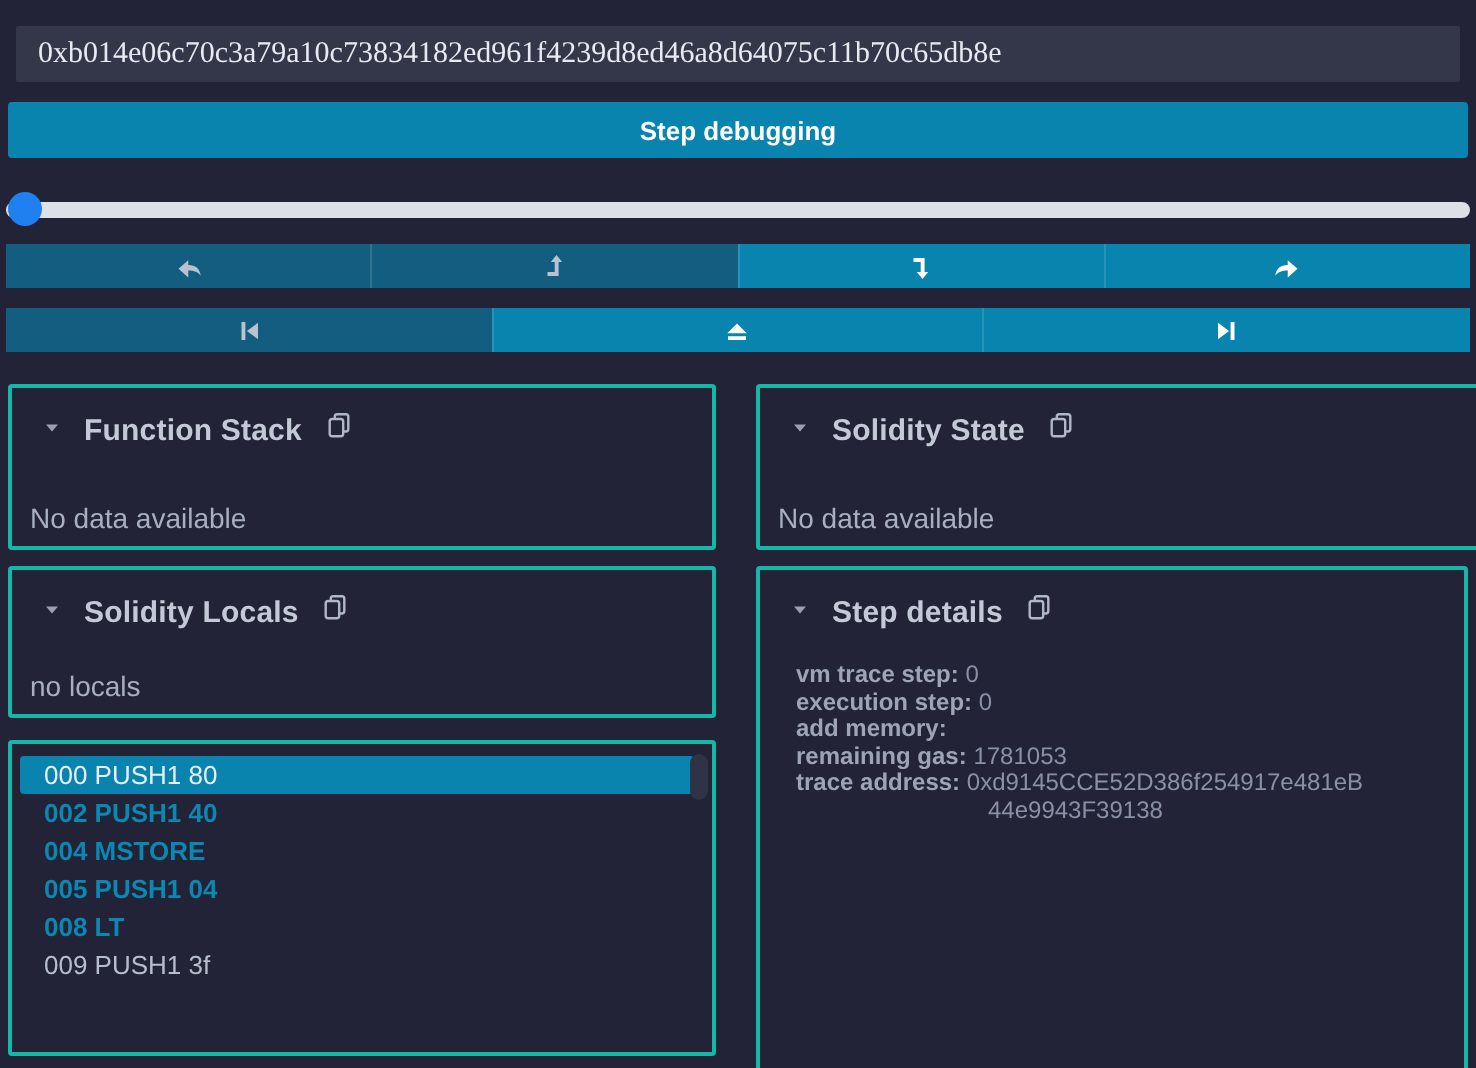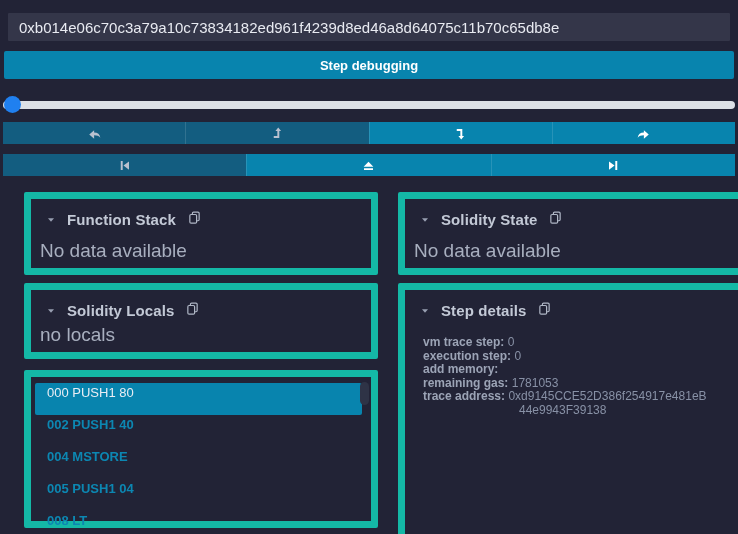--- a/index.html
+++ b/index.html
@@ -7,21 +7,21 @@
     width:738px;height:534px;position:relative;overflow:hidden;
     background:#222336;
     font-family:"Liberation Sans","DejaVu Sans",sans-serif;
     -webkit-font-smoothing:antialiased;
   }
   
   .tx-input{
     position:absolute;left:8px;top:13px;width:722px;height:28px;
     box-sizing:border-box;background:#343649;border:none;outline:none;
     color:#e8eaf1;font-size:15px;padding:0 11px;border-radius:1px;
-    font-family:Liberation Sans, sans-serif;
+    font-family:Liberation Serif, serif;
   }
   
   .stop-btn{
     position:absolute;left:4px;top:51px;width:730px;height:28px;
     background:#0884ae;color:#ffffff;border:none;border-radius:2px;
     font-size:13px;font-weight:bold;cursor:pointer;
     font-family:"Liberation Sans","DejaVu Sans",sans-serif;
   }
   
   .slider-wrap{position:absolute;left:0;top:96px;width:738px;height:18px;}
@@ -35,38 +35,38 @@
     flex:1;display:flex;align-items:center;justify-content:center;
     border:none;cursor:pointer;padding:0;
   }
   .nav-btn + .nav-btn{border-left:1px solid rgba(255,255,255,0.13);}
   .nav-btn.dim{background:#135d80;color:#bac1cf;}
   .nav-btn.lit{background:#0884ae;color:#ffffff;}
   .nav-btn svg{width:15px;height:15px;display:block;}
   
   .panel{
     position:absolute;box-sizing:border-box;
-    border:7px solid #14b8a6;border-radius:2px;background:#222336;margin-left:20px;
+    border:2px solid #14b8a6;border-radius:2px;background:#222336;
   }
   .panel-fs{left:4px;top:192px;width:354px;height:83px;}
   .panel-ss{left:378px;top:192px;width:424px;height:83px;}
   .panel-sl{left:4px;top:283px;width:354px;height:76px;}
   .panel-sd{left:378px;top:283px;width:356px;height:294px;}
   .panel-op{left:4px;top:370px;width:354px;height:158px;padding-top:6px;}
   .panel-head{position:absolute;left:15px;top:11px;display:flex;align-items:center;}
   .caret{color:#99a0b2;display:block;}
   .panel-title{margin-left:11px;font-size:15px;font-weight:bold;color:#c3c9d6;letter-spacing:.1px;}
   .copy-ic{margin-left:11px;color:#b0b7c6;display:block;cursor:pointer;}
-  .panel-msg{position:absolute;left:9px;bottom:6px;font-size:19px;color:#a8afbf;}
+  .panel-msg{position:absolute;left:9px;bottom:6px;font-size:14px;color:#a8afbf;}
   
   .sd-fields{position:absolute;left:18px;top:46px;right:8px;font-size:12px;line-height:13.5px;color:#8891a6;}
   .sd-label{font-weight:bold;color:#9ca4b6;}
   .sd-wrap2{margin-left:96px;}
   
-  .op-row{height:32px;line-height:19px;font-size:13px;padding-left:16px;white-space:nowrap;}
+  .op-row{height:19px;line-height:19px;font-size:13px;padding-left:16px;white-space:nowrap;}
   .op-row.current{
     background:#0884ae;color:#e9edf4;margin:0 9px 0 4px;
     padding-left:12px;border-radius:2px;
   }
   .op-row.teal{color:#0c87b2;font-weight:bold;}
   .op-row.plain{color:#b6bdcb;}
   .op-scroll{position:absolute;top:5px;right:2px;width:9px;height:23px;background:#2e3346;border-radius:5px;}
 </style>
 </head>
 <body>

